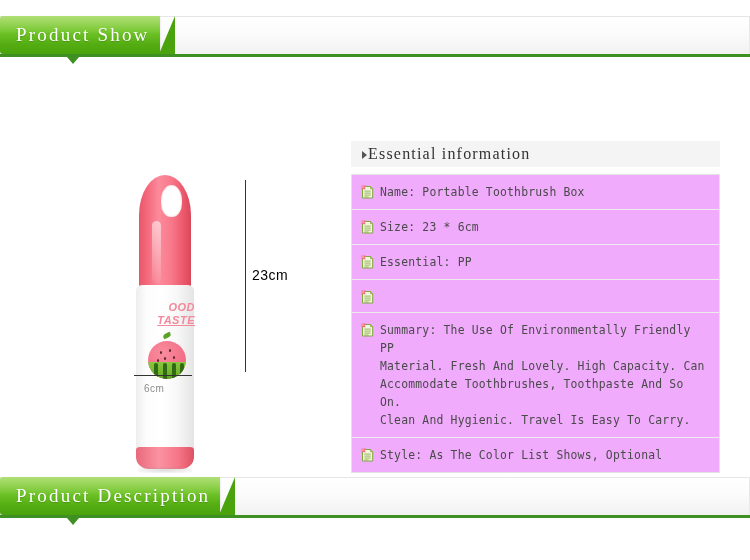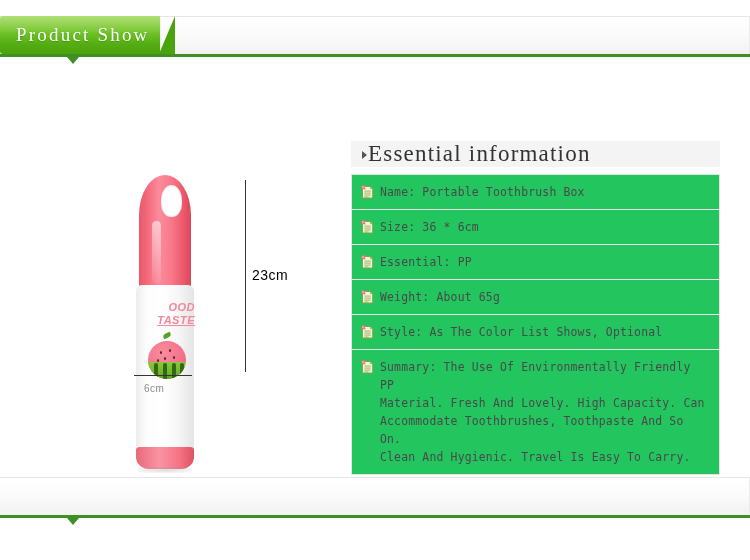--- a/index.html
+++ b/index.html
@@ -285,29 +285,29 @@
     width: 0;
     height: 0;
     border-style: solid;
     border-width: 4px 0 4px 5px;
     border-color: transparent transparent transparent #555555;
     margin-right: 1px;
     margin-top: 2px;
   }
   .info-header-title {
     font-family: "Liberation Serif", serif;
-    font-size: 23px;
+    font-size: 16px;
     color: #333333;
     letter-spacing: 1.2px;
   }
   .info-table {
     border: 1px solid #e3e3e3;
     border-top: none;
     box-sizing: border-box;
-    background: #22c55e;
+    background: #f0abfc;
     margin-top: 7px;
     border-top: 1px solid #e3e3e3;
   }
   .info-row {
     display: flex;
     align-items: flex-start;
     border-bottom: 1px solid #ececec;
     padding: 8px 8px 8px 9px;
     box-sizing: border-box;
   }
@@ -405,21 +405,21 @@
             <path d="M9.5 1.5 l2.2 2.2 h-2.2 z" fill="#cfe09a" stroke="#7ea83c" stroke-width="0.7"></path>
             <g stroke="#8fae4e" stroke-width="0.9">
               <line x1="3.4" y1="6.1" x2="9.7" y2="6.1"></line>
               <line x1="3.4" y1="8.1" x2="9.7" y2="8.1"></line>
               <line x1="3.4" y1="10.1" x2="9.7" y2="10.1"></line>
               <line x1="3.4" y1="12.0" x2="7.6" y2="12.0"></line>
             </g>
             <path d="M0.6 0.4 l4.2 0 -1.0 2.0 1.0 1.9 -4.2 0 z" fill="#ef7280"></path>
             <circle cx="2.0" cy="2.0" r="1.0" fill="#f9aab3"></circle>
           </svg></span>
-        <span class="row-text">Size: 36 * 6cm</span>
+        <span class="row-text">Size: 23 * 6cm</span>
       </div>
       <div class="info-row">
         <span class="row-icon"><svg viewBox="0 0 13 14" width="13" height="14">
             <path d="M1.5 1.5 h8 l2.2 2.2 v9.3 h-10.2 z" fill="#f2f6df" stroke="#7ea83c" stroke-width="1"></path>
             <path d="M9.5 1.5 l2.2 2.2 h-2.2 z" fill="#cfe09a" stroke="#7ea83c" stroke-width="0.7"></path>
             <g stroke="#8fae4e" stroke-width="0.9">
               <line x1="3.4" y1="6.1" x2="9.7" y2="6.1"></line>
               <line x1="3.4" y1="8.1" x2="9.7" y2="8.1"></line>
               <line x1="3.4" y1="10.1" x2="9.7" y2="10.1"></line>
               <line x1="3.4" y1="12.0" x2="7.6" y2="12.0"></line>
@@ -435,55 +435,58 @@
             <path d="M9.5 1.5 l2.2 2.2 h-2.2 z" fill="#cfe09a" stroke="#7ea83c" stroke-width="0.7"></path>
             <g stroke="#8fae4e" stroke-width="0.9">
               <line x1="3.4" y1="6.1" x2="9.7" y2="6.1"></line>
               <line x1="3.4" y1="8.1" x2="9.7" y2="8.1"></line>
               <line x1="3.4" y1="10.1" x2="9.7" y2="10.1"></line>
               <line x1="3.4" y1="12.0" x2="7.6" y2="12.0"></line>
             </g>
             <path d="M0.6 0.4 l4.2 0 -1.0 2.0 1.0 1.9 -4.2 0 z" fill="#ef7280"></path>
             <circle cx="2.0" cy="2.0" r="1.0" fill="#f9aab3"></circle>
           </svg></span>
-        <span class="row-text">Weight: About 65g</span>
-      </div>
-      <div class="info-row">
-        <span class="row-icon"><svg viewBox="0 0 13 14" width="13" height="14">
-            <path d="M1.5 1.5 h8 l2.2 2.2 v9.3 h-10.2 z" fill="#f2f6df" stroke="#7ea83c" stroke-width="1"></path>
-            <path d="M9.5 1.5 l2.2 2.2 h-2.2 z" fill="#cfe09a" stroke="#7ea83c" stroke-width="0.7"></path>
-            <g stroke="#8fae4e" stroke-width="0.9">
-              <line x1="3.4" y1="6.1" x2="9.7" y2="6.1"></line>
-              <line x1="3.4" y1="8.1" x2="9.7" y2="8.1"></line>
-              <line x1="3.4" y1="10.1" x2="9.7" y2="10.1"></line>
-              <line x1="3.4" y1="12.0" x2="7.6" y2="12.0"></line>
-            </g>
-            <path d="M0.6 0.4 l4.2 0 -1.0 2.0 1.0 1.9 -4.2 0 z" fill="#ef7280"></path>
-            <circle cx="2.0" cy="2.0" r="1.0" fill="#f9aab3"></circle>
-          </svg></span>
-        <span class="row-text">Style: As The Color List Shows, Optional</span>
       </div>
       <div class="info-row">
         <span class="row-icon"><svg viewBox="0 0 13 14" width="13" height="14">
             <path d="M1.5 1.5 h8 l2.2 2.2 v9.3 h-10.2 z" fill="#f2f6df" stroke="#7ea83c" stroke-width="1"></path>
             <path d="M9.5 1.5 l2.2 2.2 h-2.2 z" fill="#cfe09a" stroke="#7ea83c" stroke-width="0.7"></path>
             <g stroke="#8fae4e" stroke-width="0.9">
               <line x1="3.4" y1="6.1" x2="9.7" y2="6.1"></line>
               <line x1="3.4" y1="8.1" x2="9.7" y2="8.1"></line>
               <line x1="3.4" y1="10.1" x2="9.7" y2="10.1"></line>
               <line x1="3.4" y1="12.0" x2="7.6" y2="12.0"></line>
             </g>
             <path d="M0.6 0.4 l4.2 0 -1.0 2.0 1.0 1.9 -4.2 0 z" fill="#ef7280"></path>
             <circle cx="2.0" cy="2.0" r="1.0" fill="#f9aab3"></circle>
           </svg></span>
         <span class="row-text">Summary: The Use Of Environmentally Friendly PP
 Material. Fresh And Lovely. High Capacity. Can
 Accommodate Toothbrushes, Toothpaste And So On.
 Clean And Hygienic. Travel Is Easy To Carry.</span>
       </div>
+      <div class="info-row">
+        <span class="row-icon"><svg viewBox="0 0 13 14" width="13" height="14">
+            <path d="M1.5 1.5 h8 l2.2 2.2 v9.3 h-10.2 z" fill="#f2f6df" stroke="#7ea83c" stroke-width="1"></path>
+            <path d="M9.5 1.5 l2.2 2.2 h-2.2 z" fill="#cfe09a" stroke="#7ea83c" stroke-width="0.7"></path>
+            <g stroke="#8fae4e" stroke-width="0.9">
+              <line x1="3.4" y1="6.1" x2="9.7" y2="6.1"></line>
+              <line x1="3.4" y1="8.1" x2="9.7" y2="8.1"></line>
+              <line x1="3.4" y1="10.1" x2="9.7" y2="10.1"></line>
+              <line x1="3.4" y1="12.0" x2="7.6" y2="12.0"></line>
+            </g>
+            <path d="M0.6 0.4 l4.2 0 -1.0 2.0 1.0 1.9 -4.2 0 z" fill="#ef7280"></path>
+            <circle cx="2.0" cy="2.0" r="1.0" fill="#f9aab3"></circle>
+          </svg></span>
+        <span class="row-text">Style: As The Color List Shows, Optional</span>
+      </div>
     </div>
 </div>
 
 <div class="banner" id="banner-desc">
   <div class="banner-bar"></div>
+  <div class="banner-tab" style="width: 220.312px;">
+    <div class="banner-tab-sheen"></div>
+    <span class="banner-tab-label">Product Description</span>
+  </div>
   <div class="banner-rule"></div>
   <div class="banner-notch"></div>
 </div>
 
 </body></html>

